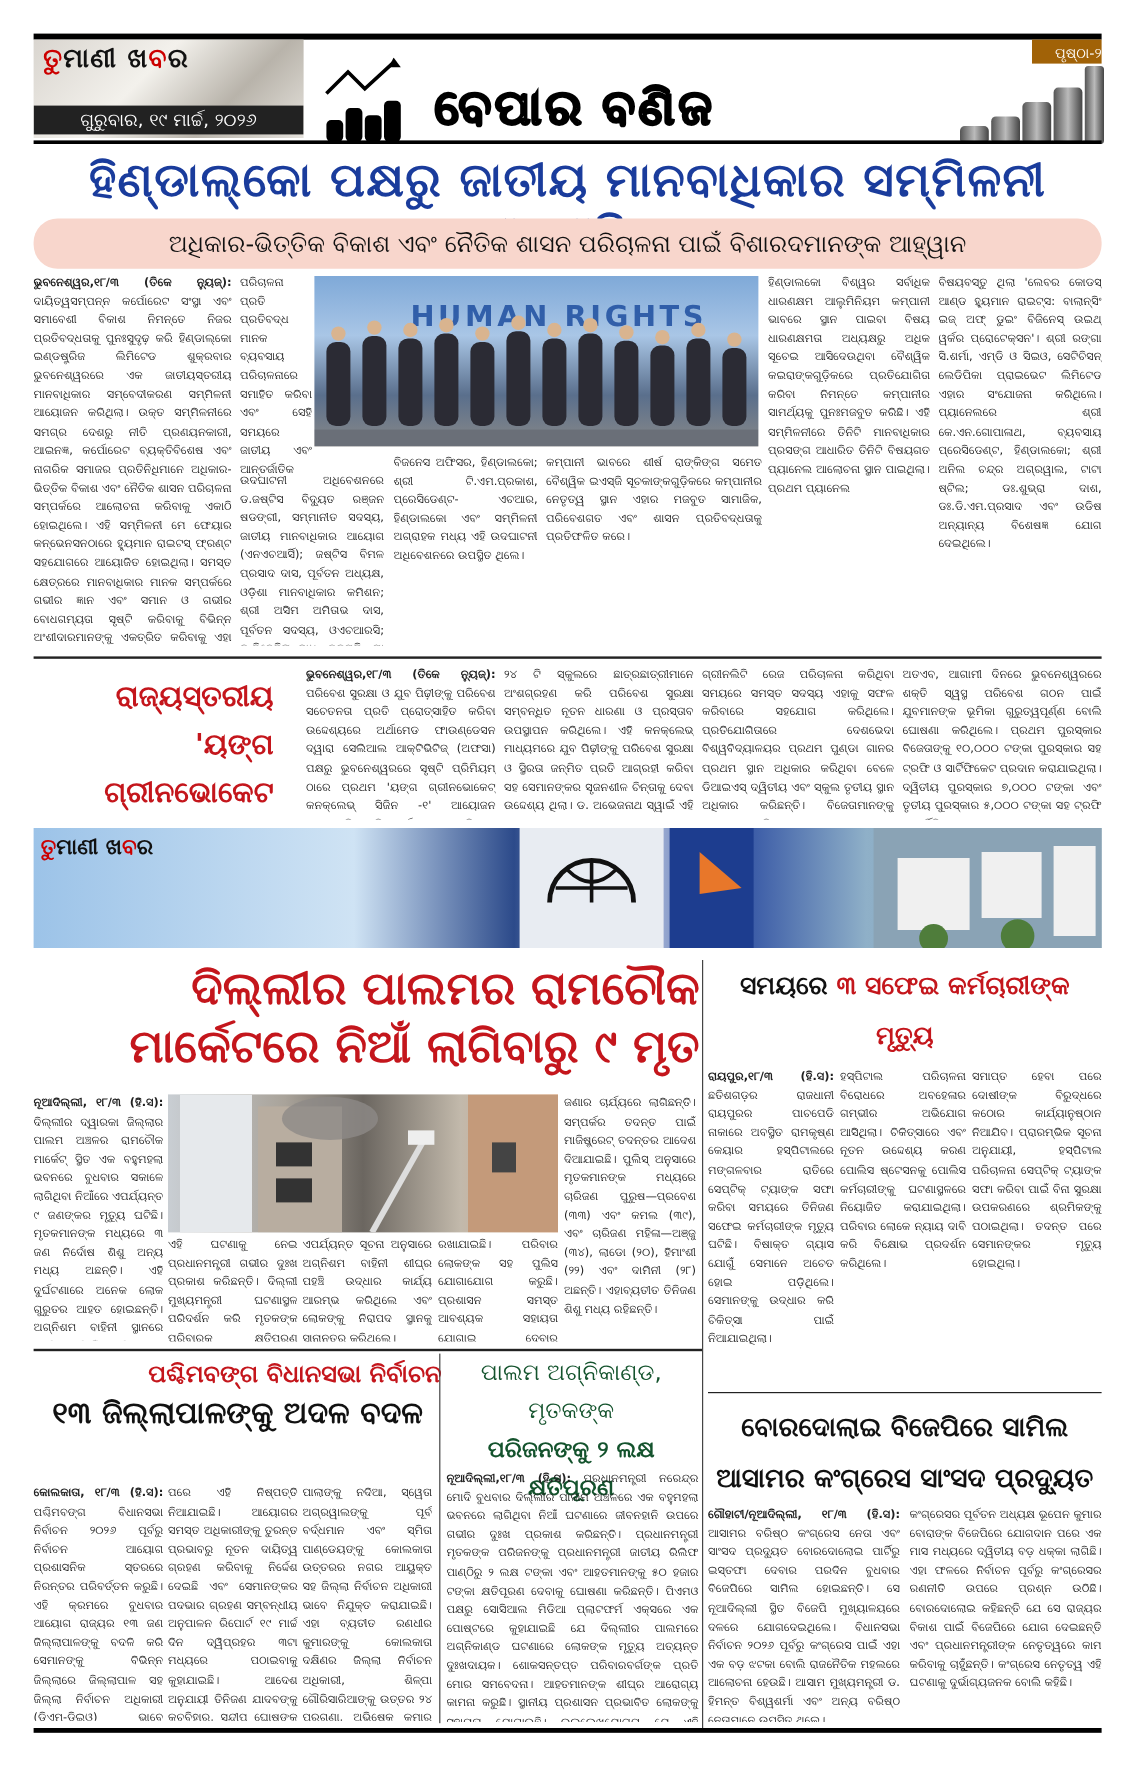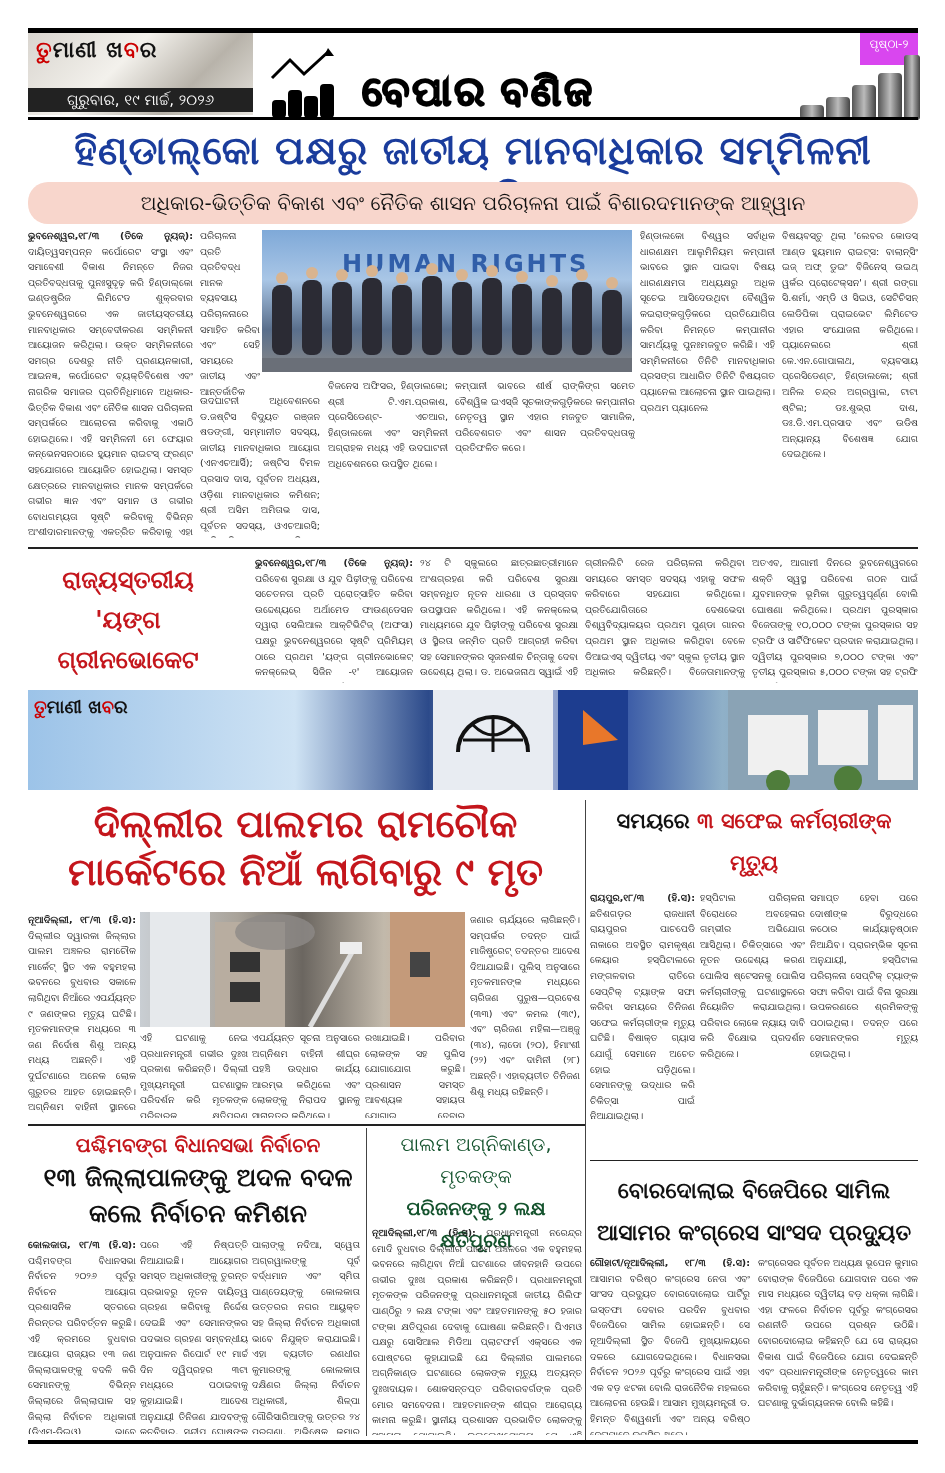--- a/index.html
+++ b/index.html
@@ -4,32 +4,32 @@
 <style>
 *{box-sizing:border-box;margin:0;padding:0}
 body{width:945px;height:1473px;background:#fff;font-family:"DejaVu Sans",sans-serif;color:#111;position:relative;overflow:hidden}
 .abs{position:absolute}
 .topline{left:28px;top:28px;width:890px;height:5px;background:#000}
 .masthead-box{left:28px;top:33px;width:225px;height:82px;background:linear-gradient(135deg,#d9d5cf,#f3f1ec 40%,#b8b3aa 70%,#e6e3dd);overflow:hidden}
 .masthead-box .brand{position:absolute;left:8px;top:4px;font-size:22px;font-weight:bold;color:#111;letter-spacing:1px}
 .masthead-box .brand .r{color:#c00}
 .masthead-box .date{position:absolute;left:0;top:55px;width:225px;height:24px;background:#222;color:#fff;font-size:15px;line-height:24px;text-align:center}
 .section-logo{left:270px;top:48px;width:80px;height:72px}
-.section-title{left:362px;top:68px;font-size:40px;font-weight:bold;color:#fff;-webkit-text-stroke:2px #000;letter-spacing:3px;font-family:Liberation Serif, serif}
-.page-badge{left:860px;top:33px;width:58px;height:32px;background:#d946ef;color:#fff;font-size:12px;text-align:center;line-height:22px}
+.section-title{left:362px;top:68px;font-size:40px;font-weight:bold;color:#fff;-webkit-text-stroke:2px #000;letter-spacing:3px;font-family:Liberation Sans, sans-serif}
+.page-badge{left:860px;top:33px;width:58px;height:20px;background:#a16207;color:#fff;font-size:12px;text-align:right;line-height:22px}
 .coins{left:760px;top:55px;width:160px;height:65px}
 .rule{left:28px;width:890px;height:3px;background:#000}
 .h1{left:28px;top:128px;width:890px;text-align:center;font-size:39px;font-weight:bold;color:#1a3c9c;letter-spacing:1px}
 .subbar{left:28px;top:182px;width:890px;height:42px;background:#f8d6cc;border-radius:20px;text-align:center;line-height:42px;font-size:20px;color:#111}
 .col{font-size:9.5px;line-height:15.6px;color:#222;text-align:justify;overflow:hidden}
 .dateline{font-weight:bold}
 .photo{overflow:hidden}
 .vrule{width:1px;background:#444}
 .hrule{height:2px;background:#222}
-.red-h{color:#c4161c;font-weight:bold;text-align:center}
+.red-h{color:#c4161c;font-weight:bold;text-align:right}
 .blk-h{color:#111;font-weight:bold;text-align:center}
 .banner2{left:28px;top:690px;width:890px;height:100px;background:linear-gradient(90deg,#9cc3e8 0%,#cfe3f4 30%,#2c4a8a 45%,#dfe6ef 55%,#2a4aa0 65%,#8fb0c8 78%,#6b8fa3 100%);overflow:hidden}
 .banner2 .brand{position:absolute;left:6px;top:6px;font-size:18px;font-weight:bold;color:#111}
 .banner2 .brand .r{color:#c00}
 .banner2 .title{position:absolute;left:190px;top:30px;width:540px;text-align:center;font-size:44px;font-weight:bold;color:#d4141c;-webkit-text-stroke:1.5px #fff;text-shadow:0 0 6px #fff,0 0 10px #ffd;letter-spacing:2px}
 .bottom-rule{left:28px;top:1440px;width:890px;height:4px;background:#000}
 </style>
 </head>
 <body>
 
@@ -216,21 +216,20 @@
 </div>
 <div class="abs col" style="left:810px;top:890px;width:108px;height:255px">
   <span>ସମାପ୍ତ ହେବା ପରେ ଦୋଷୀଙ୍କ ବିରୁଦ୍ଧରେ କଠୋର କାର୍ଯ୍ୟାନୁଷ୍ଠାନ ନିଆଯିବ। ପ୍ରାରମ୍ଭିକ ସୂଚନା ଅନୁଯାୟୀ, ହସ୍ପିଟାଲ ପରିଚାଳନା ସେପ୍ଟିକ୍ ଟ୍ୟାଙ୍କ ସଫା କରିବା ପାଇଁ ବିନା ସୁରକ୍ଷା ଉପକରଣରେ ଶ୍ରମିକଙ୍କୁ ପଠାଇଥିଲା। ତଦନ୍ତ ପରେ ସେମାନଙ୍କର ମୃତ୍ୟୁ ହୋଇଥିଲା।</span>
 </div>
 <div class="abs hrule" style="left:28px;top:1124px;width:557px"></div>
 <div class="abs hrule" style="left:590px;top:1160px;width:328px;height:1px"></div>
 
 <div class="abs" style="left:28px;top:1130px;width:340px;text-align:center">
   <div class="red-h" style="font-size:20px;line-height:30px">ପଶ୍ଚିମବଙ୍ଗ ବିଧାନସଭା ନିର୍ବାଚନ</div>
   <div class="blk-h" style="font-size:25px;line-height:36px">୧୩ ଜିଲ୍ଲାପାଳଙ୍କୁ ଅଦଳ ବଦଳ</div>
-  <div class="blk-h" style="font-size:25px;line-height:36px">କଲେ ନିର୍ବାଚନ କମିଶନ</div>
 </div>
 <div class="abs col" style="left:28px;top:1237px;width:108px;height:197px">
   <span class="dateline">କୋଲକାତା, ୧୮/୩ (ହି.ସ):</span>
   <span>ପଶ୍ଚିମବଙ୍ଗ ବିଧାନସଭା ନିର୍ବାଚନ ୨୦୨୬ ପୂର୍ବରୁ ନିର୍ବାଚନ ଆୟୋଗ ପ୍ରଶାସନିକ ସ୍ତରରେ ନିରନ୍ତର ପରିବର୍ତ୍ତନ କରୁଛି। ଏହି କ୍ରମରେ ବୁଧବାର ଆୟୋଗ ରାଜ୍ୟର ୧୩ ଜଣ ଜିଲ୍ଲାପାଳଙ୍କୁ ବଦଳି କରି ସେମାନଙ୍କୁ ବିଭିନ୍ନ ଜିଲ୍ଲାରେ ଜିଲ୍ଲାପାଳ ସହ ଜିଲ୍ଲା ନିର୍ବାଚନ ଅଧିକାରୀ (ଡିଏମ୍-ଡିଇଓ) ଭାବେ ନିଯୁକ୍ତ କରିଛି। ନିର୍ବାଚନ ଆୟୋଗ ପକ୍ଷରୁ ବୁଧବାର ଜାରି ହୋଇଥିବା ଅଧିକାରିକ ଆଦେଶରେ କୁହାଯାଇଛି ଯେ ବିଧାନସଭା ନିର୍ବାଚନ ପାଇଁ ପ୍ରସ୍ତୁତିର ସମୀକ୍ଷା</span>
 </div>
 <div class="abs col" style="left:140px;top:1237px;width:108px;height:197px">
   <span>ପରେ ଏହି ନିଷ୍ପତ୍ତି ନିଆଯାଇଛି। ଆୟୋଗର ସମସ୍ତ ଅଧିକାରୀଙ୍କୁ ତୁରନ୍ତ ପ୍ରଭାବରୁ ନୂତନ ଦାୟିତ୍ୱ ଗ୍ରହଣ କରିବାକୁ ନିର୍ଦ୍ଦେଶ ଦେଇଛି ଏବଂ ସେମାନଙ୍କର ପଦଭାର ଗ୍ରହଣ ସମ୍ବନ୍ଧୀୟ ଅନୁପାଳନ ରିପୋର୍ଟ ୧୯ ମାର୍ଚ୍ଚ ଦିନ ଦ୍ୱିପ୍ରହର ୩ଟା ମଧ୍ୟରେ ପଠାଇବାକୁ କୁହାଯାଇଛି। ଆଦେଶ ଅନୁଯାୟୀ ତିନିଜଣ ଯାଦବଙ୍କୁ କୁଚବିହାର, ସନ୍ଦୀପ ଘୋଷଙ୍କୁ ଜଳପାଇଗୁଡ଼ି, ବିବେକ କୁମାରଙ୍କୁ ଉତ୍ତର ଦିନାଜପୁର ଏବଂ ରଜନୀତ ସିଂହ ଜପୁରଙ୍କୁ ମାଲଦାର ଡିଏମ ଡିଇଓ କରାଯାଇଛି। ଏହିପରି ଶ୍ରୀ ଅର୍ଜୁନଙ୍କୁ ମୁର୍ଶିଦାବାଦ, ଶ୍ରୀକାନ୍ତ</span>
 </div>
 <div class="abs col" style="left:252px;top:1237px;width:108px;height:197px">
   <span>ପାଲାଙ୍କୁ ନଦିଆ, ସ୍ୱେତା ଅଗ୍ରୱାଲଙ୍କୁ ପୂର୍ବ ବର୍ଦ୍ଧମାନ ଏବଂ ସ୍ମିତା ପାଣ୍ଡେୟଙ୍କୁ କୋଲକାତା ଉତ୍ତରର ନଗର ଆୟୁକ୍ତ ସହ ଜିଲ୍ଲା ନିର୍ବାଚନ ଅଧିକାରୀ ଭାବେ ନିଯୁକ୍ତ କରାଯାଇଛି। ଏହା ବ୍ୟତୀତ ରଣଧୀର କୁମାରଙ୍କୁ କୋଲକାତା ଦକ୍ଷିଣର ଜିଲ୍ଲା ନିର୍ବାଚନ ଅଧିକାରୀ, ଶିଳ୍ପା ଗୌରିସାରିଆଙ୍କୁ ଉତ୍ତର ୨୪ ପ୍ରଗଣା, ଅଭିଷେକ କୁମାର ତିୱାରୀଙ୍କୁ ଦକ୍ଷିଣ ୨୪ ପ୍ରଗଣା, ହରିଶଙ୍କର ପଣିକ୍କରଙ୍କୁ ଦାର୍ଜିଲିଙ୍ଗ ଏବଂ ଟି. ବାଲାସୁବ୍ରମଣିୟନଙ୍କୁ ଅଲିପୁରଦୁଆରର ଡିଏମ-ଡିଇଓ ଭାବେ ନିଯୁକ୍ତ କରାଯାଇଛି।</span>

